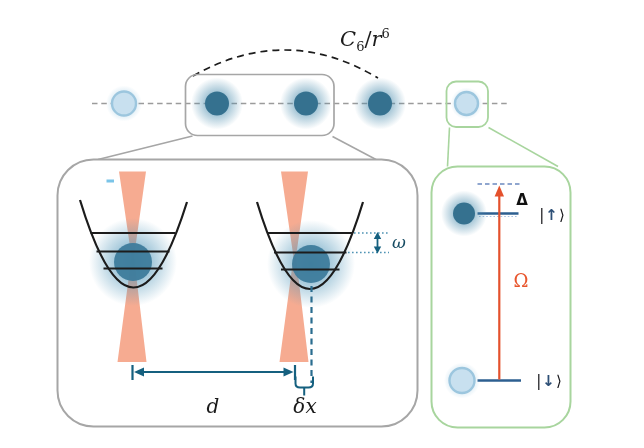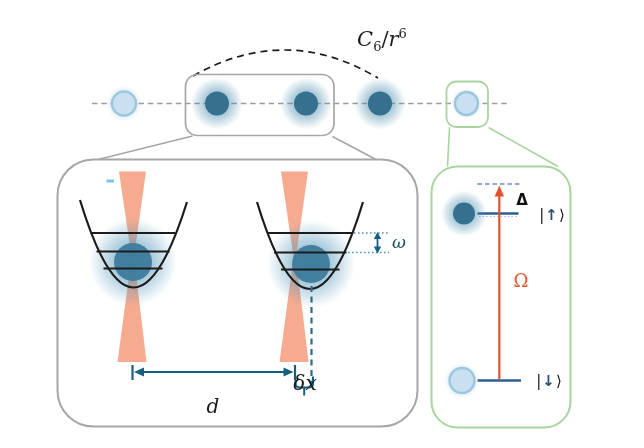--- a/index.html
+++ b/index.html
@@ -144,29 +144,29 @@
   <g>
     <circle cx="464" cy="213.5" r="23" fill="url(#glowDark)"></circle>
     <circle cx="464" cy="213.5" r="11" fill="#35718f"></circle>
   </g>
   <g>
     <circle cx="462" cy="380.5" r="18" fill="url(#glowLight)"></circle>
     <circle cx="462" cy="380.5" r="12.5" stroke-width="2.4" fill="#c8e0ef" stroke="#9cc6de"></circle>
   </g>
 </svg>
 
-<div class="lbl math lbl-c6r6" style="left:382px;top:40px;">
+<div class="lbl math lbl-c6r6" style="left:365px;top:40px;">
   <span>C</span><sub>6</sub><span style="font-style:normal">/</span><span>r</span><sup>6</sup>
 </div>
 
 <div class="lbl math lbl-omega" style="left:399px;top:242px;">ω</div>
 
 <div class="lbl math lbl-d" style="left:213px;top:406px;">d</div>
 
-<div class="lbl math lbl-dx" style="left:305px;top:383px;">δx</div>
+<div class="lbl math lbl-dx" style="left:305px;top:406px;">δx</div>
 
 <div class="lbl lbl-Delta" style="left:522px;top:200px;">Δ</div>
 
 <div class="lbl lbl-Omega" style="left:521px;top:281px;">Ω</div>
 
 <div class="lbl ket" style="left:552px;top:215px;">
   <span>|</span>
       <span class="arrow">↑</span>
       <span>⟩</span>
 </div>

